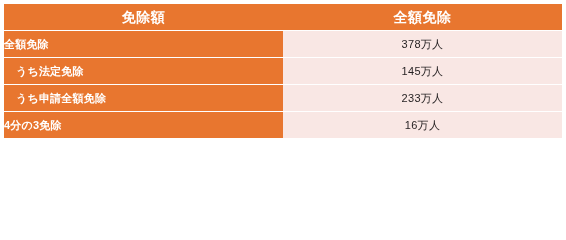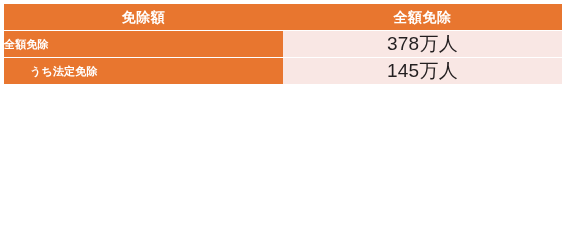--- a/index.html
+++ b/index.html
@@ -55,26 +55,26 @@
     background: #E8762F;
     color: #ffffff;
     font-size: 11px;
     font-weight: bold;
     text-align: left;
     padding-left: 6px;
     border-right: 2px solid #ffffff;
     letter-spacing: 0.2px;
   }
   td.row-label.indent {
-    padding-left: 26px;
+    padding-left: 12px;
   }
   td.row-value {
     background: #F9E7E4;
     color: #231f20;
-    font-size: 19px;
+    font-size: 11px;
     font-weight: normal;
     text-align: center;
     letter-spacing: 0.3px;
   }
 </style>
 </head>
 <body>
 
 <div id="table-wrap">
   <table class="exemption-table">
@@ -90,15 +90,23 @@
     </thead>
     <tbody>
       <tr>
         <td class="row-label">全額免除</td>
         <td class="row-value">378万人</td>
       </tr>
       <tr>
         <td class="row-label indent">うち法定免除</td>
         <td class="row-value">145万人</td>
       </tr>
+      <tr>
+        <td class="row-label indent">うち申請全額免除</td>
+        <td class="row-value">233万人</td>
+      </tr>
+      <tr>
+        <td class="row-label">4分の3免除</td>
+        <td class="row-value">16万人</td>
+      </tr>
     </tbody>
   </table>
 </div>
 
 </body></html>

